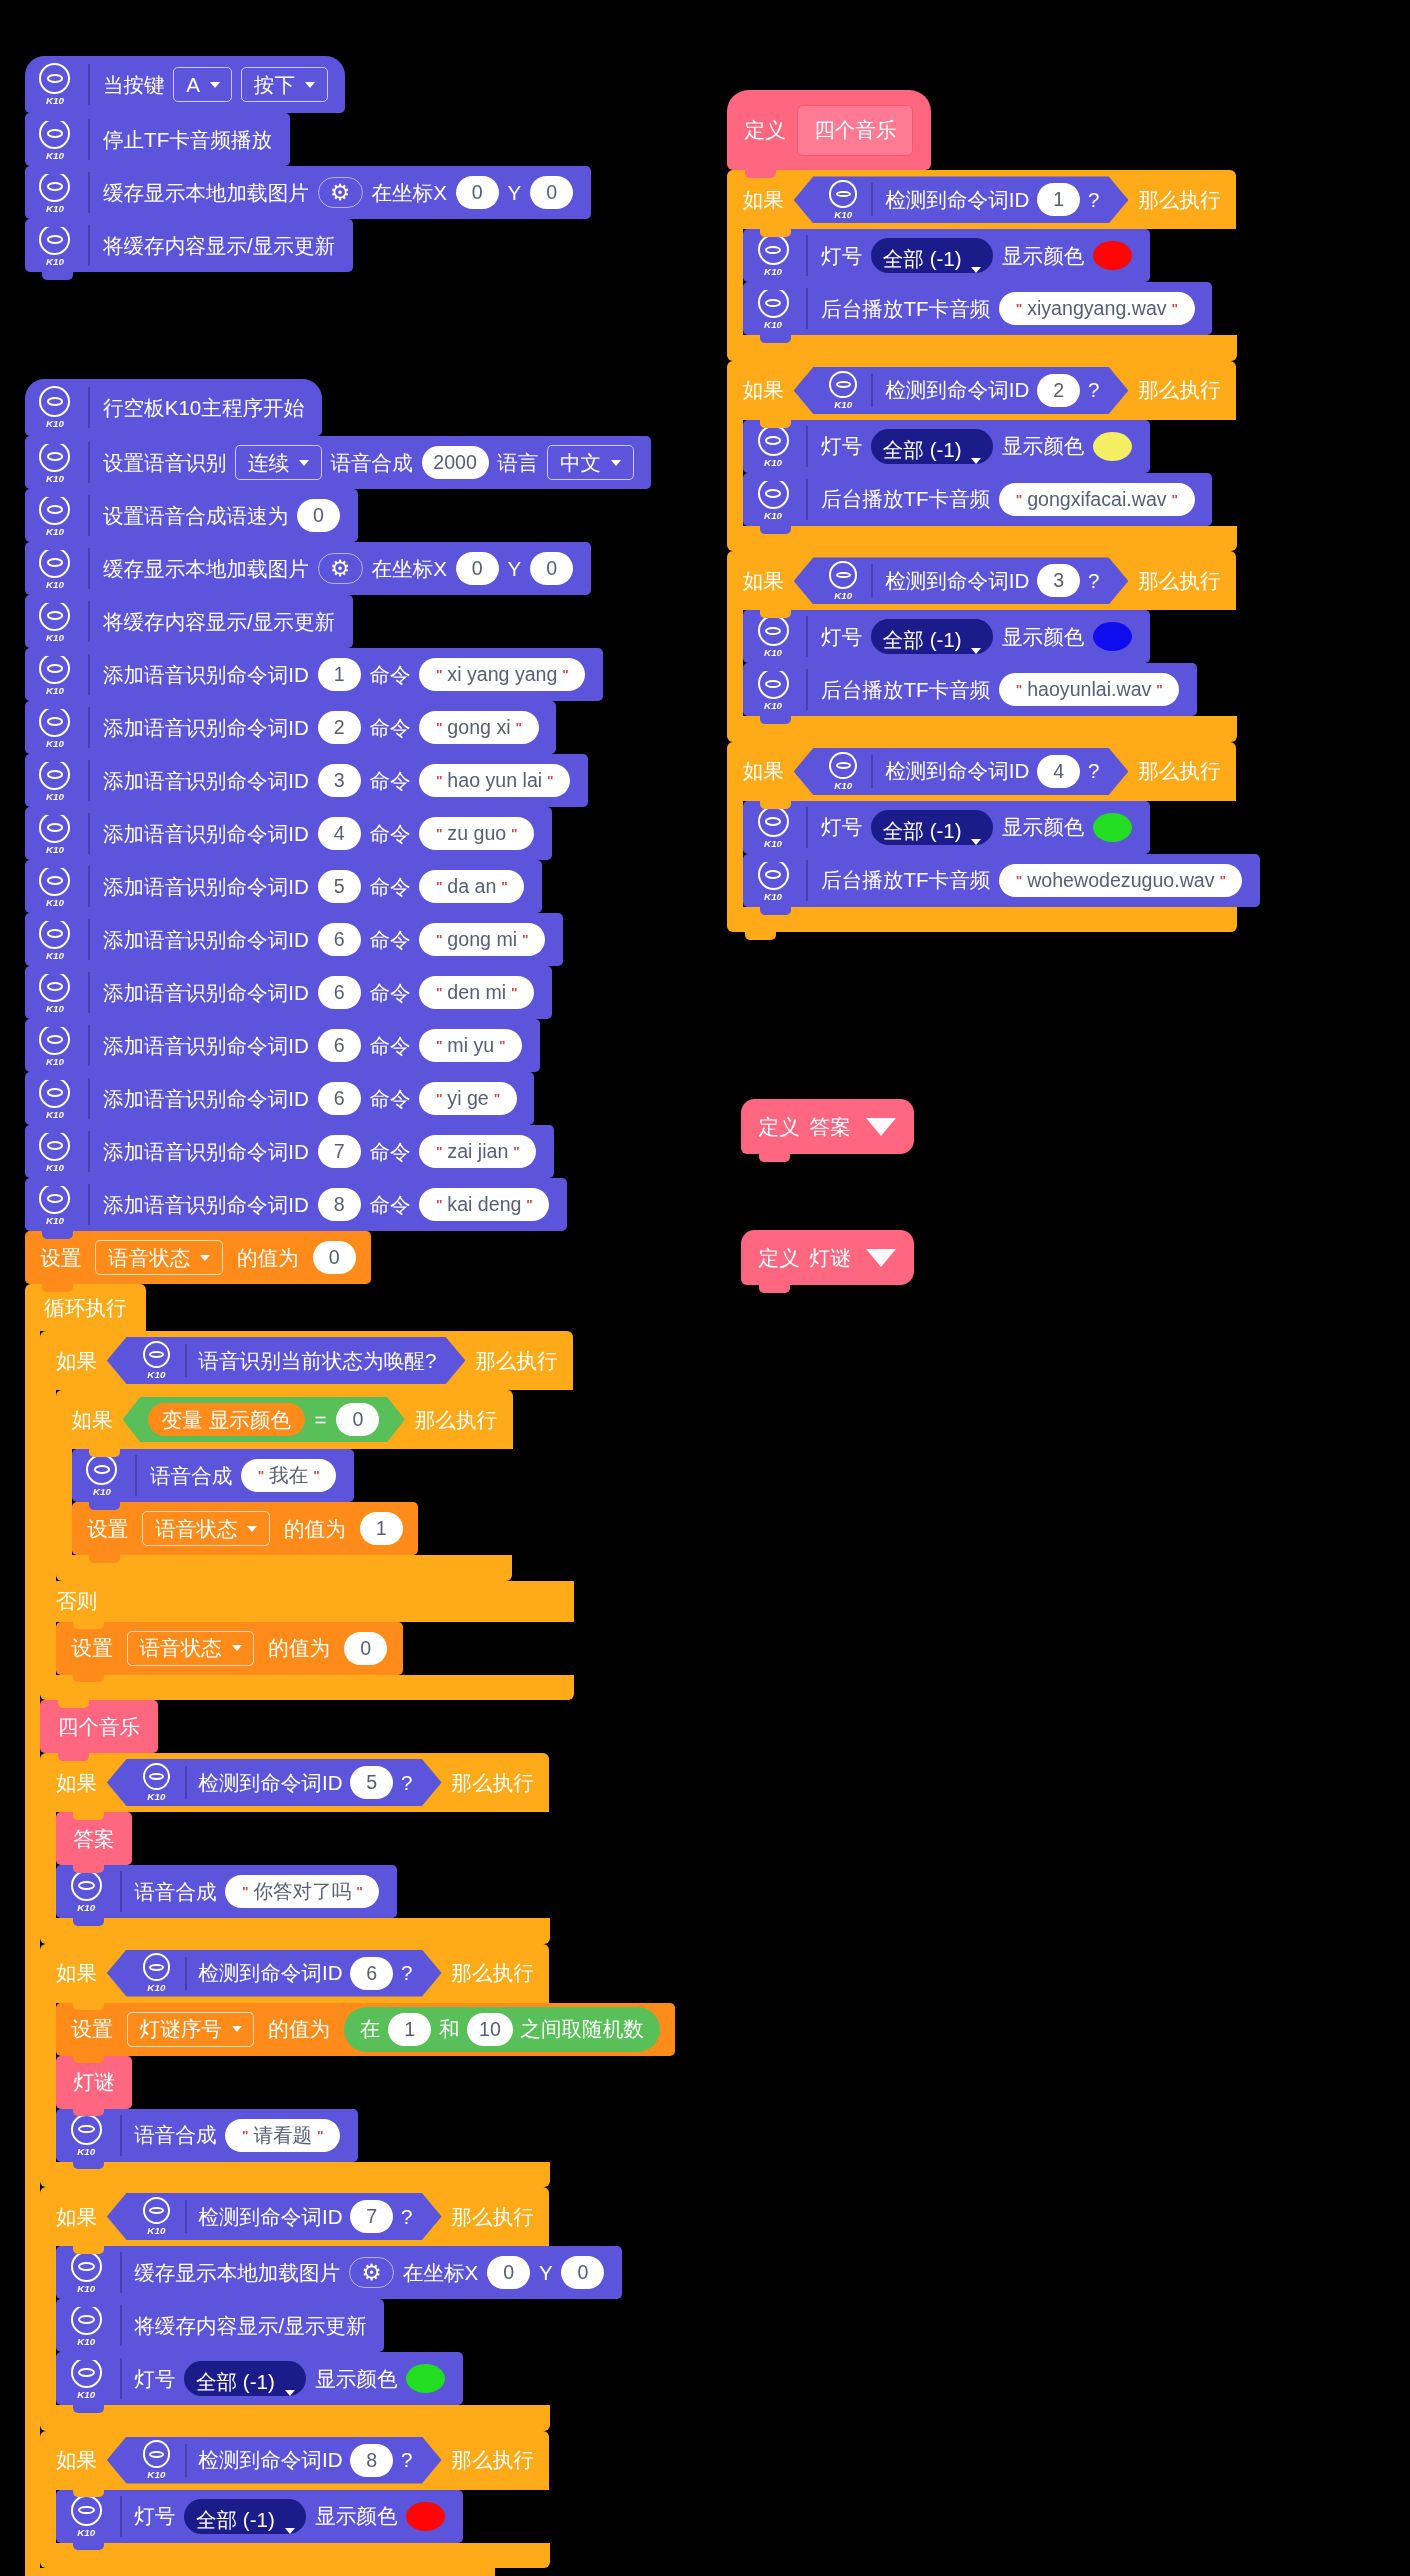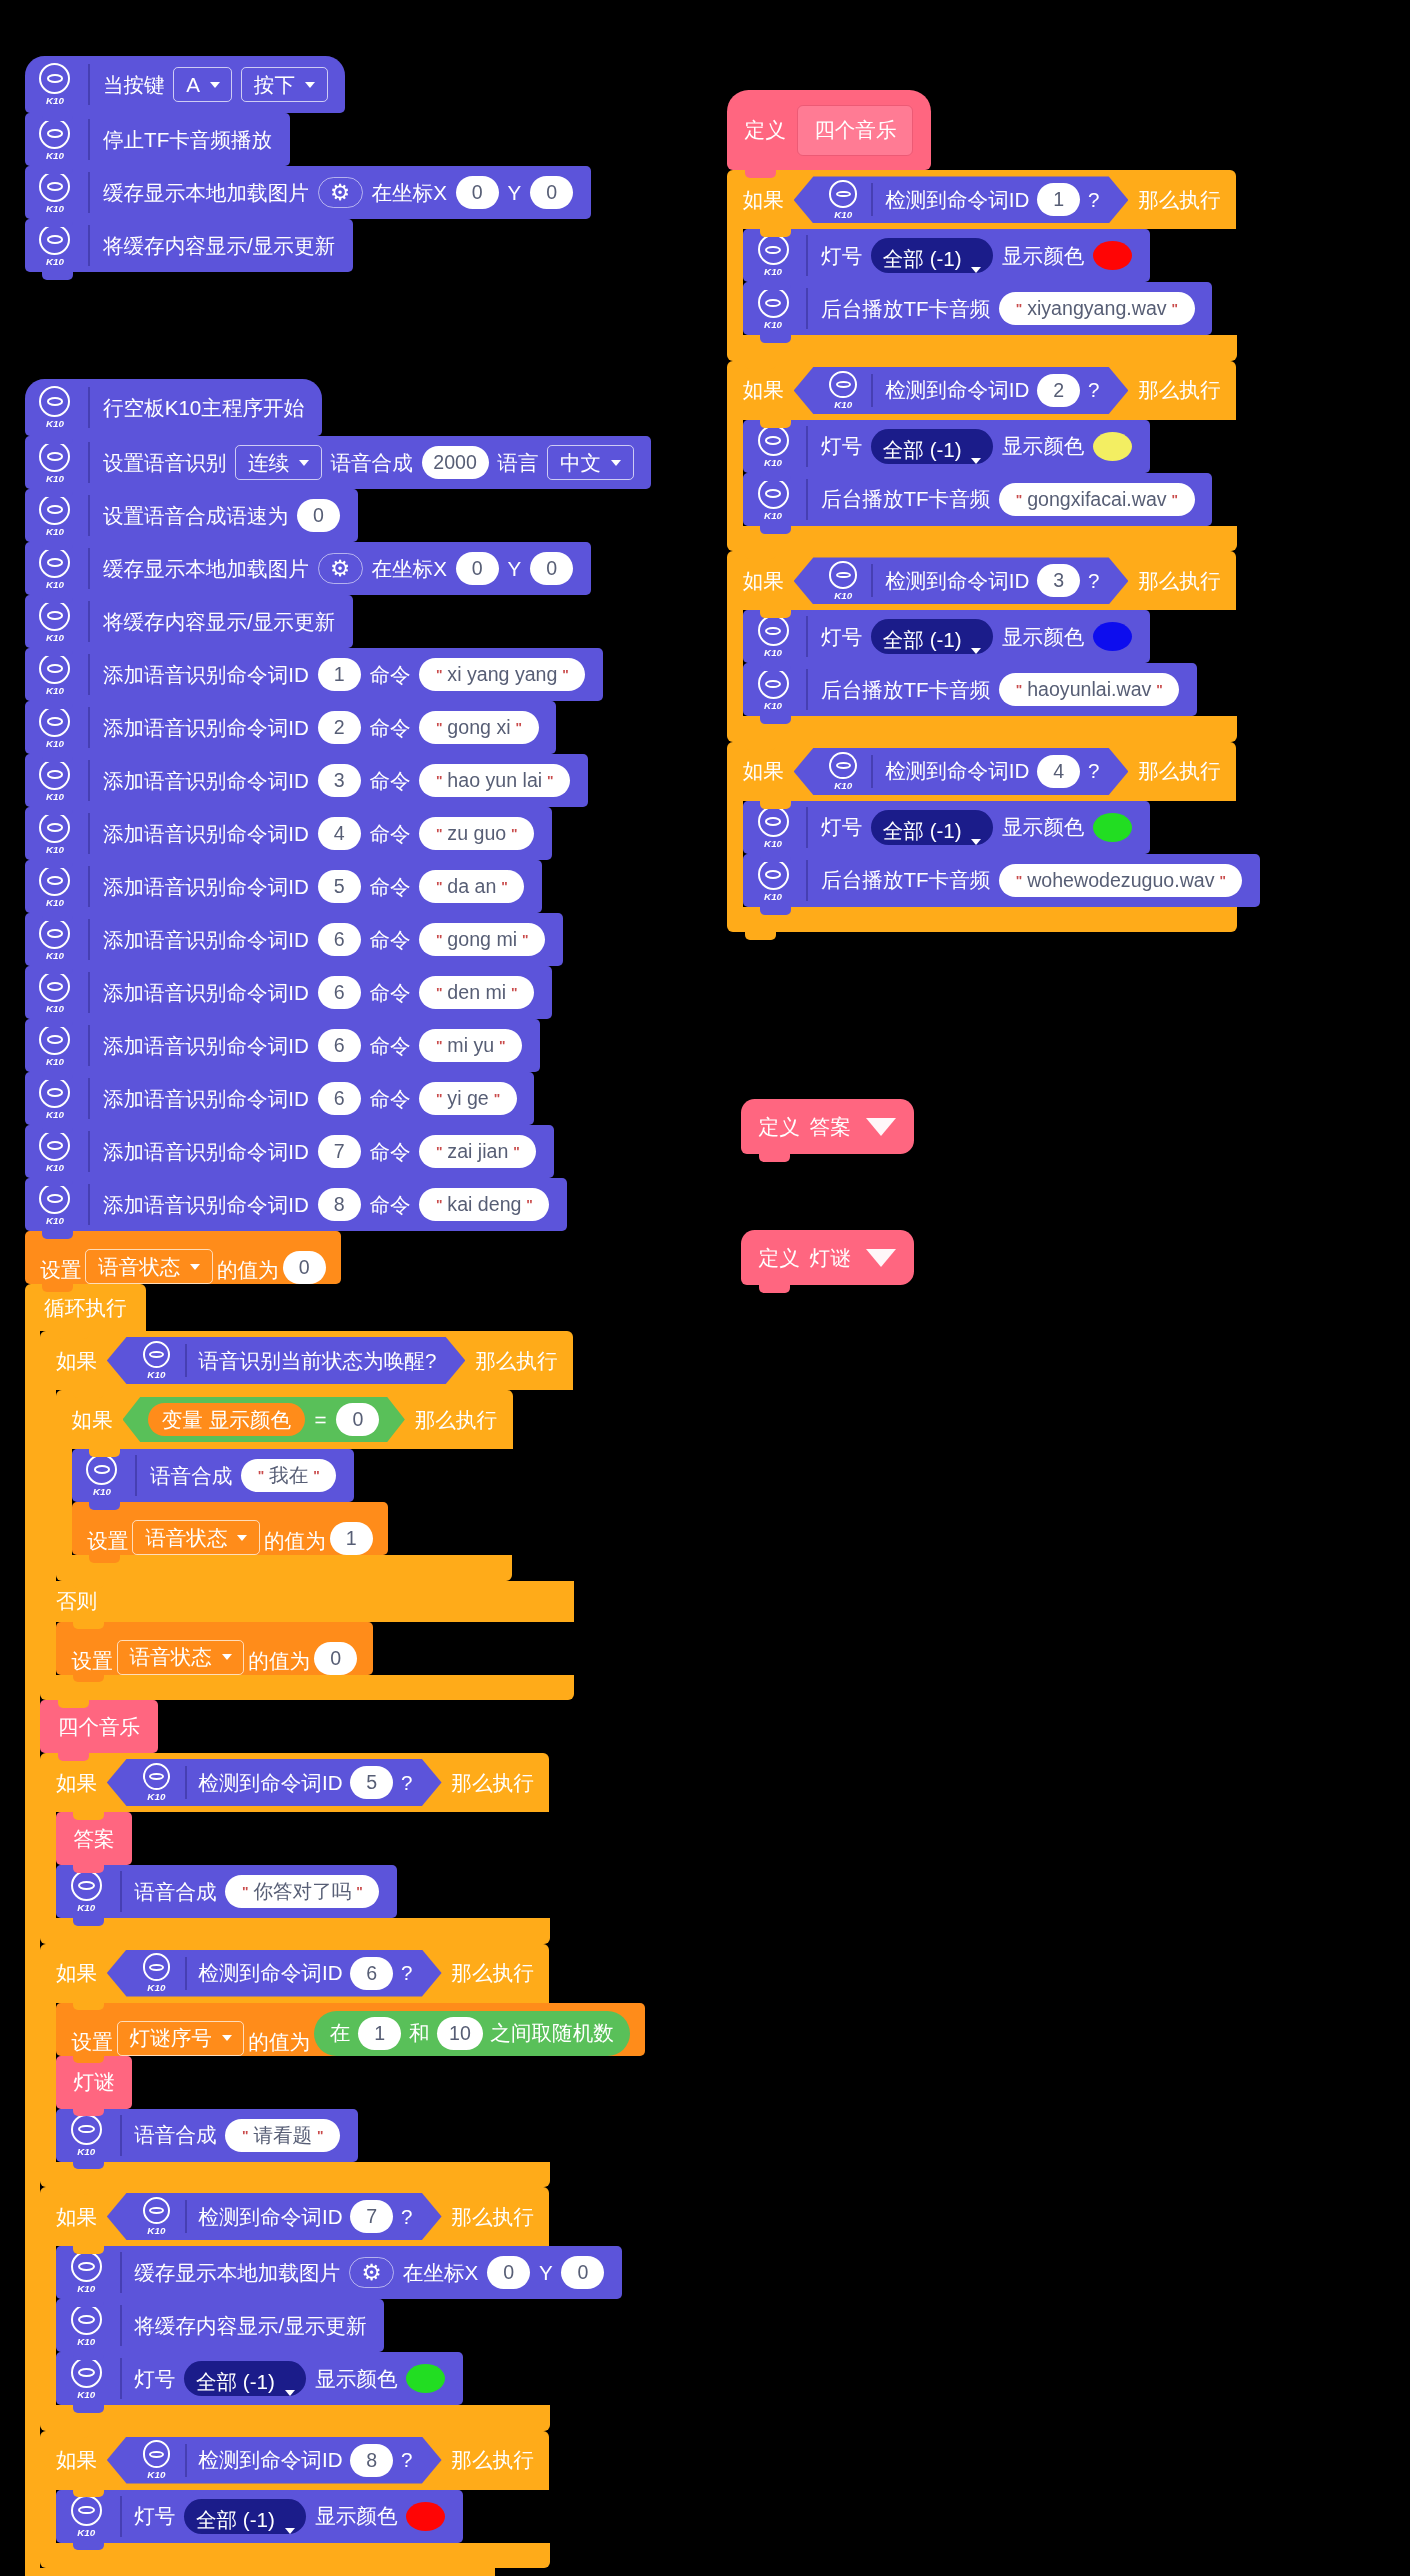--- a/index.html
+++ b/index.html
@@ -3,21 +3,21 @@
 <meta charset="utf-8">
 <style>
   html,body{margin:0;padding:0;background:#000;}
   #canvas{position:relative;width:1411px;height:2576px;background:#000;overflow:hidden;
           font-family:"Liberation Sans",sans-serif;color:#fff;font-size:20.6px;}
   .stack{position:absolute;display:flex;flex-direction:column;align-items:flex-start;}
   
   .blk{position:relative;display:inline-flex;align-items:center;gap:8.8px;height:53px;
        padding:0 17.6px 0 5.9px;background:#5c54da;border-radius:4.9px;white-space:nowrap;box-sizing:border-box;}
   .hat{border-radius:19.6px 19.6px 4.9px 4.9px;height:57px;}
-  .vset{background:#ff8c1a;padding:0 15.7px;gap:4px;align-items:flex-end;}
+  .vset{background:#ff8c1a;padding:0 15.7px;gap:14px;}
   .call{background:#ff6680;padding:0 17.6px;}
   
   .tab::after{content:"";position:absolute;left:17.6px;bottom:-7.8px;width:31px;height:7.8px;
               background:inherit;border-radius:0 0 4.9px 4.9px;}
   .tab-inner::after{left:33px;}
   
   .k10{display:inline-flex;flex-direction:column;align-items:center;justify-content:center;width:49px;flex:none;}
   .k10c{width:31px;height:31px;border:2.9px solid #fff;border-radius:50%;display:flex;
         align-items:center;justify-content:center;box-sizing:border-box;}
   .k10e{width:16.6px;height:8.8px;border:2px solid #fff;border-radius:50%;display:block;box-sizing:border-box;}

